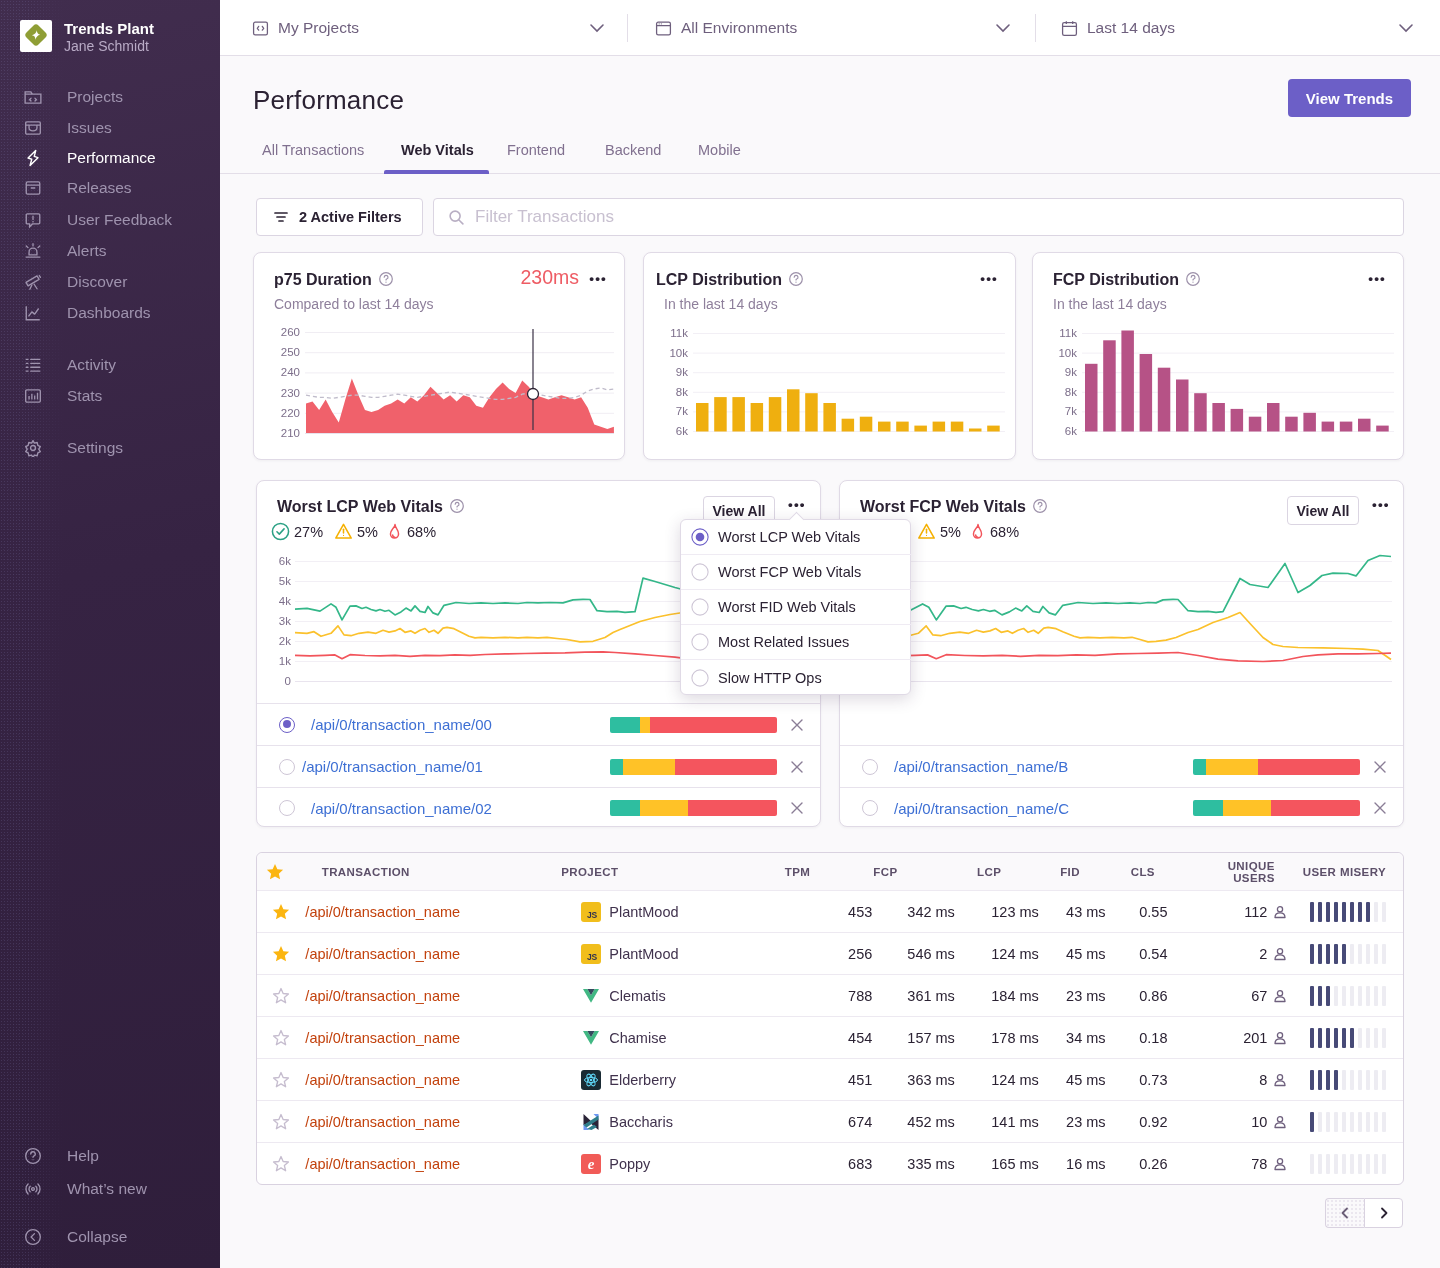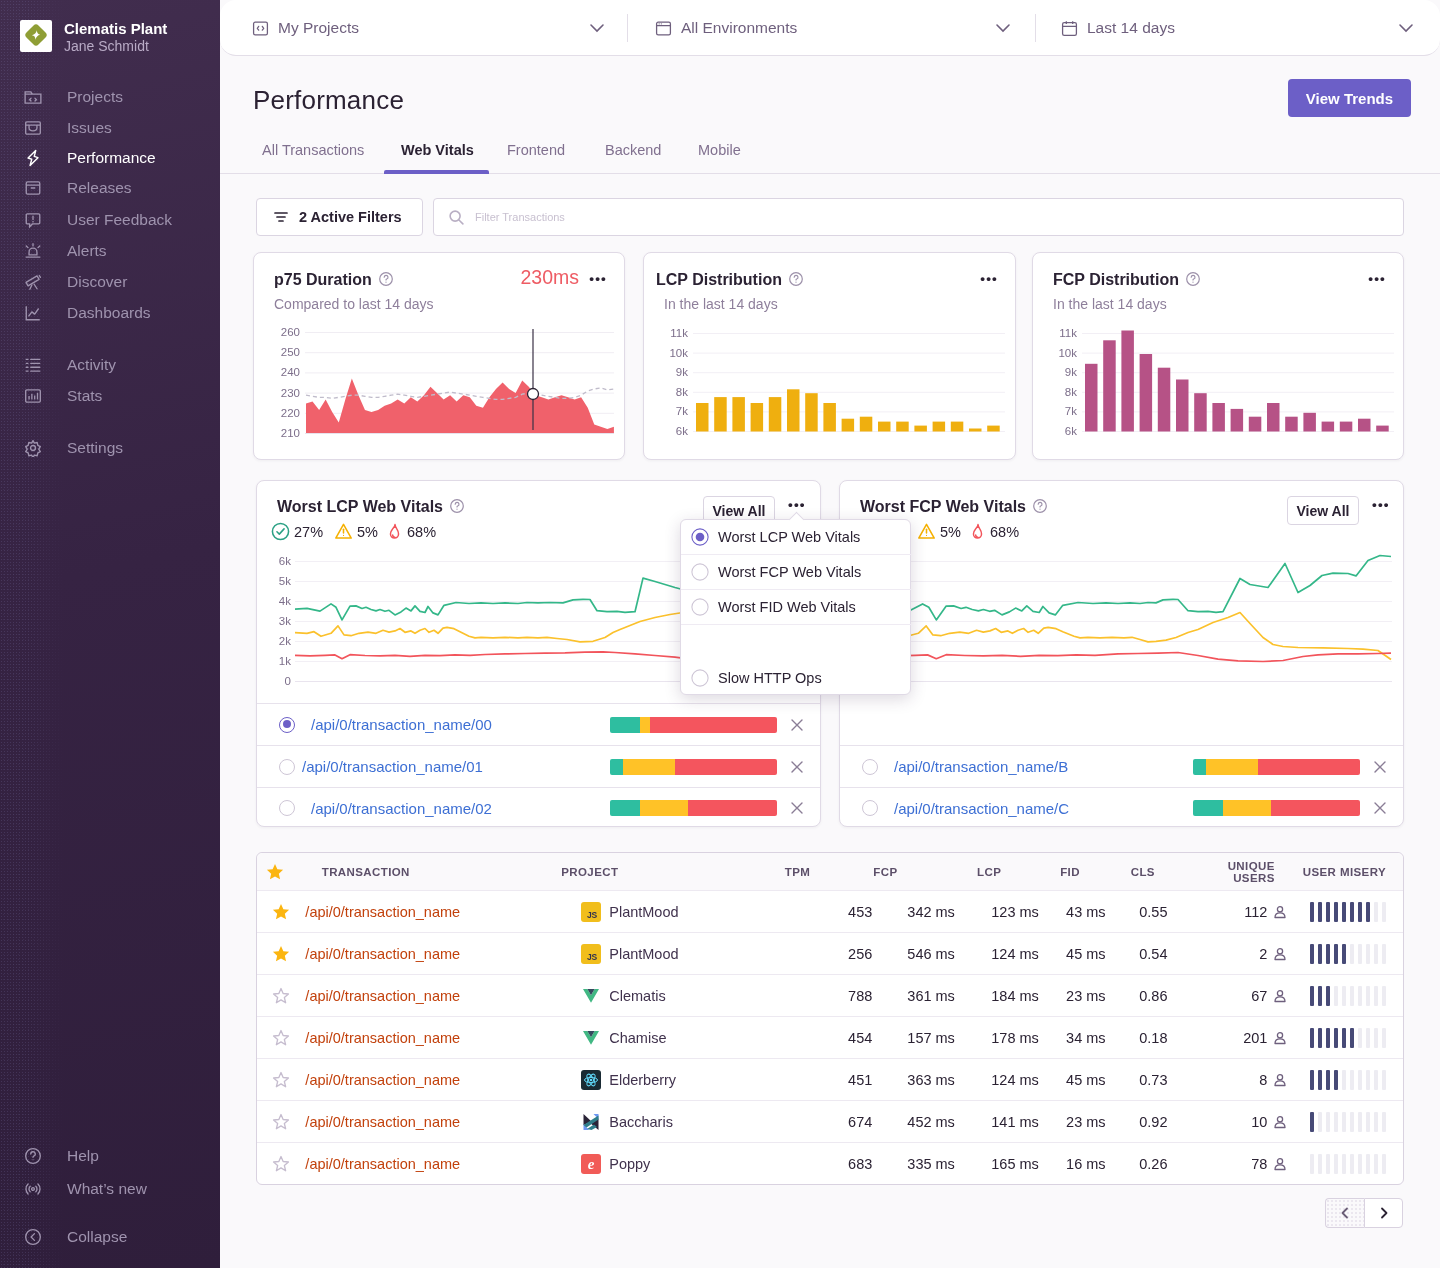--- a/index.html
+++ b/index.html
@@ -16,33 +16,33 @@
   -webkit-mask-image:linear-gradient(90deg,#000 0%,#000 30%,transparent 72%);
   mask-image:linear-gradient(90deg,#000 0%,#000 30%,transparent 72%); }
 #logo { position:absolute; left:20px; top:20px; width:32px; height:32px; background:#fff; border-radius:2px; }
 .org { position:absolute; left:64px; top:20px; color:#fff; font-size:15px; font-weight:bold; }
 .usr { position:absolute; left:64px; top:38px; color:#b9abc6; font-size:14px; }
 .nav { position:absolute; left:0; width:220px; height:30px; display:flex; align-items:center; color:#9f93ae; font-size:15.5px; }
 .nav svg { position:absolute; left:24px; width:18px; height:18px; }
 .nav span { position:absolute; left:67px; }
 .nav.act { color:#fff; }
 
-#topbar { position:absolute; left:220px; top:0; width:1220px; height:56px; background:#fff; border-bottom:1px solid #E3DEE8;border-radius:16px; }
+#topbar { position:absolute; left:220px; top:0; width:1220px; height:56px; background:#fff; border-bottom:1px solid #E3DEE8; }
 .tb-item { position:absolute; top:0; height:56px; display:flex; align-items:center; color:#6e5f7d; font-size:15.5px; }
 .tb-sep { position:absolute; top:14px; width:1px; height:28px; background:#E3DEE8; }
 
 #h1t { position:absolute; left:253px; top:85px; font-size:26px; font-weight:normal; color:#2B2233; letter-spacing:.2px; }
 #viewtrends { position:absolute; left:1288px; top:79px; width:123px; height:38px; background:#6C5FC7; border-radius:4px; color:#fff; font-size:15px; font-weight:bold; display:flex; align-items:center; justify-content:center; }
 .tab { position:absolute; top:142px; font-size:14.5px; color:#80708F; }
 .tab.act { color:#2B2233; font-weight:bold; }
 #tabline { position:absolute; left:220px; top:173px; width:1220px; height:1px; background:#E3DEE8; }
 #tabul { position:absolute; left:384px; top:170px; width:105px; height:4px; background:#6C5FC7; border-radius:2px 2px 0 0; }
 
 #fbtn { position:absolute; left:256px; top:198px; width:167px; height:38px; background:#fff; border:1px solid #DBD5E2; border-radius:4px; display:flex; align-items:center; color:#2B2233; font-size:14.5px; font-weight:bold; }
-#fsearch { position:absolute; left:433px; top:198px; width:971px; height:38px; background:#fff; border:1px solid #DBD5E2; border-radius:4px; display:flex; align-items:center; color:#C8C0D0; font-size:11px; }
+#fsearch { position:absolute; left:433px; top:198px; width:971px; height:38px; background:#fff; border:1px solid #DBD5E2; border-radius:4px; display:flex; align-items:center; color:#C8C0D0; font-size:17px; }
 
 .card { position:absolute; background:#fff; border:1px solid #E0DAE6; border-radius:8px; box-shadow:0 1px 3px rgba(43,34,51,0.05); }
 .ctitle { position:absolute; font-size:16px; font-weight:bold; color:#2B2233; }
 .csub { position:absolute; font-size:14px; color:#8e7f9b; }
 .qm { display:inline-block; vertical-align:-2px; margin-left:6px; }
 .dots { position:absolute; color:#2B2233; font-size:13.5px; font-weight:bold; letter-spacing:1.2px; }
 
 .vrow { position:absolute; display:flex; align-items:center; border-top:1px solid #E7E2EC; }
 .radio { width:16px; height:16px; border-radius:50%; border:1.5px solid #CEC6D6; background:#fff; }
 .radio.sel { border:1.5px solid #6C5FC7; position:relative; }
@@ -74,21 +74,21 @@
 #pag { position:absolute; left:1325px; top:1198px; width:78px; height:30px; display:flex; }
 .pbtn { width:39px; height:30px; border:1px solid #D9D2E0; display:flex; align-items:center; justify-content:center; background:#fff; }
 .pbtn.dis { background:#FAF9FB; background-image:radial-gradient(#EBE7EF 0.8px, transparent 1px); background-size:4px 4px; border-right:none; border-radius:4px 0 0 4px; }
 .pbtn.en { border-radius:0 4px 4px 0; }
 </style>
 </head>
 <body>
 <div id="sidebar">
   <div id="sb-noise"></div>
   <div id="logo"></div>
-  <div class="org">Clematis Plant</div>
+  <div class="org">Trends Plant</div>
   <div class="usr">Jane Schmidt</div>
   <svg style="position:absolute;left:24px;top:24px;" width="24" height="24" viewBox="0 0 24 24">
       <rect x="3.5" y="2.5" width="17" height="17" rx="3.5" transform="rotate(45 12 11)" fill="#8F9E35"></rect>
       <path d="M12.9 6.2 Q12.9 10 16.2 10.7 Q12.5 11.5 11.2 15.8 Q11.6 11.6 7.9 11.2 Q11.9 10.3 12.9 6.2 Z" fill="#fff"></path>
     </svg>
   <div class="nav" style="top:82px;">
       <svg viewBox="0 0 16 16" fill="none" stroke="#9f93ae" stroke-width="1.2">
         <path d="M1 3.5 h5 l1.5 2 H15 v8 H1 Z M1 5.5 h6"></path>
         <path d="M6.2 9.2 5 10.4 6.2 11.6 M9.8 9.2 11 10.4 9.8 11.6" stroke-linecap="round"></path>
       </svg>
@@ -513,20 +513,21 @@
     <svg class="xx" style="left:533px;" width="14" height="14" viewBox="0 0 14 14" stroke="#8a7d96" stroke-width="1.4" stroke-linecap="round">
         <path d="M2 2 12 12 M12 2 2 12"></path>
       </svg>
   </div>
 </div>
 
 <div id="dd">
   <div class="dd-item" style="top:0;"><div class="radio sel"></div>Worst LCP Web Vitals</div>
   <div class="dd-item" style="top:35px;"><div class="radio"></div>Worst FCP Web Vitals</div>
   <div class="dd-item" style="top:70px;"><div class="radio"></div>Worst FID Web Vitals</div>
+  <div class="dd-item" style="top:105px;"><div class="radio"></div>Most Related Issues</div>
   <div class="dd-item" style="top:140px;"><div class="radio"></div>Slow HTTP Ops</div>
 </div>
 
 <div id="table">
   <div id="thead">
     <div class="c0">
         <svg width="18" height="18" viewBox="0 0 16 16" fill="#FBB510">
           <path d="M8 .9 10.1 5.6 15.2 6.1 11.4 9.5 12.5 14.5 8 11.9 3.5 14.5 4.6 9.5 .8 6.1 5.9 5.6 Z"></path>
         </svg>
       </div>

